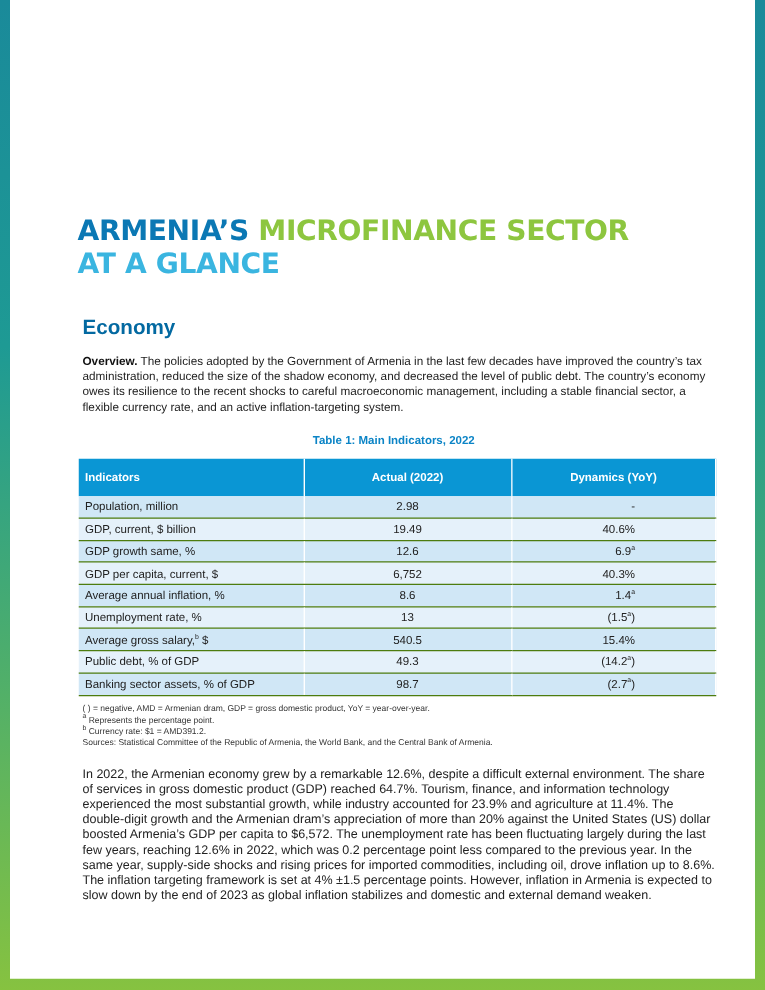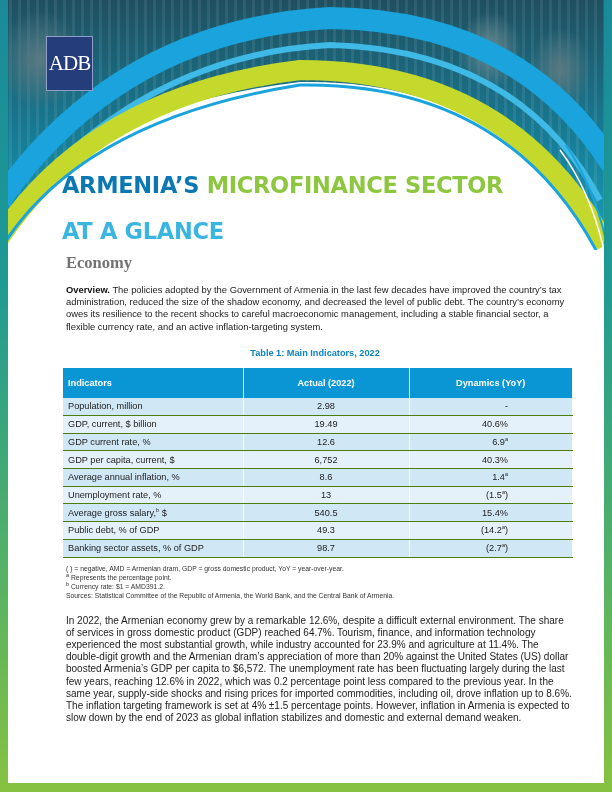--- a/index.html
+++ b/index.html
@@ -33,25 +33,25 @@
     font-family: "Liberation Serif", "DejaVu Serif", serif; font-size: 21px;
     display: flex; align-items: center; justify-content: center; letter-spacing: -1px;
   }
   .title {
     position: absolute; left: 54px; top: 172px; font-weight: 900;
     font-family: "DejaVu Sans", sans-serif; font-size: 22.5px; line-height: 26px;
     letter-spacing: -0.3px;
   }
   .title .t-blue { color: #0b78b4; }
   .title .t-green { color: #8dc63f; }
-  .title .t-light { color: #3ab5e0; margin-top: 20px; }
+  .title .t-light { color: #3ab5e0; }
 
   .content { position: absolute; left: 49px; top: 253px; width: 516px; }
   h2.section {
-    color: #737373; font-family: Liberation Serif, serif; font-weight: bold;
+    color: #0369a1; font-family: Liberation Sans, sans-serif; font-weight: bold;
     font-size: 16.5px; margin-bottom: 11px; margin-left: 9px;
   }
   .para {
     font-size: 9.4px; line-height: 12.2px; color: #222;
     margin-left: 9px; width: 500px;
   }
   .para b { font-weight: bold; color: #111; }
   .table-title {
     text-align: center; color: #0b84c6; font-weight: bold; font-size: 9.2px;
     margin-top: 15px; margin-bottom: 10px;
@@ -80,37 +80,20 @@
   }
   .body2 {
     margin-left: 9px; margin-top: 15px; width: 506px; font-size: 10px;
     line-height: 12.2px; color: #222;
   }
 </style>
 </head>
 <body>
 
 <div class="page-frame">
-  <div class="hero">
-    <div class="hero-photo"></div>
-    <svg width="612" height="250" viewBox="0 0 612 250">
-
-      <path d="M 0 250 L 0 235 Q 70 110 300 82 Q 500 78 600 240 L 612 250 Z" fill="#ffffff"></path>
-
-      <path d="M 0 200 Q 120 30 330 18 Q 520 20 612 165" fill="none" stroke="#1aa3dc" stroke-width="22"></path>
-      <path d="M 10 215 Q 140 55 330 45 Q 520 50 600 200" fill="none" stroke="#3fb9e6" stroke-width="6"></path>
-
-      <path d="M -5 245 Q 90 95 300 70 Q 510 70 606 245" fill="none" stroke="#c5d92d" stroke-width="20"></path>
-
-      <path d="M 0 250 Q 80 120 300 85 Q 505 82 596 250" fill="none" stroke="#1aa3dc" stroke-width="3"></path>
-      <path d="M 560 150 Q 590 190 604 250" fill="none" stroke="#ffffff" stroke-width="1.5"></path>
-      <path d="M 566 145 Q 596 190 608 250" fill="none" stroke="#1aa3dc" stroke-width="2"></path>
-    </svg>
-    <div class="adb-logo">ADB</div>
-  </div>
 
   <div class="title">
     <div>
       <span class="t-blue">ARMENIA’S</span>
       <span class="t-green">MICROFINANCE SECTOR</span>
     </div>
     <div class="t-light">AT A GLANCE</div>
   </div>
 
   <div class="content">
@@ -132,21 +115,21 @@
           <td><span>Population, million</span></td>
           <td class="num">2.98</td>
           <td class="dyn"><span>-</span></td>
         </tr>
         <tr>
           <td><span>GDP, current, $ billion</span></td>
           <td class="num">19.49</td>
           <td class="dyn"><span>40.6%</span></td>
         </tr>
         <tr>
-          <td><span>GDP current rate, %</span></td>
+          <td><span>GDP growth same, %</span></td>
           <td class="num">12.6</td>
           <td class="dyn"><span>6.9</span><sup>a</sup></td>
         </tr>
         <tr>
           <td><span>GDP per capita, current, $</span></td>
           <td class="num">6,752</td>
           <td class="dyn"><span>40.3%</span></td>
         </tr>
         <tr>
           <td><span>Average annual inflation, %</span></td>

